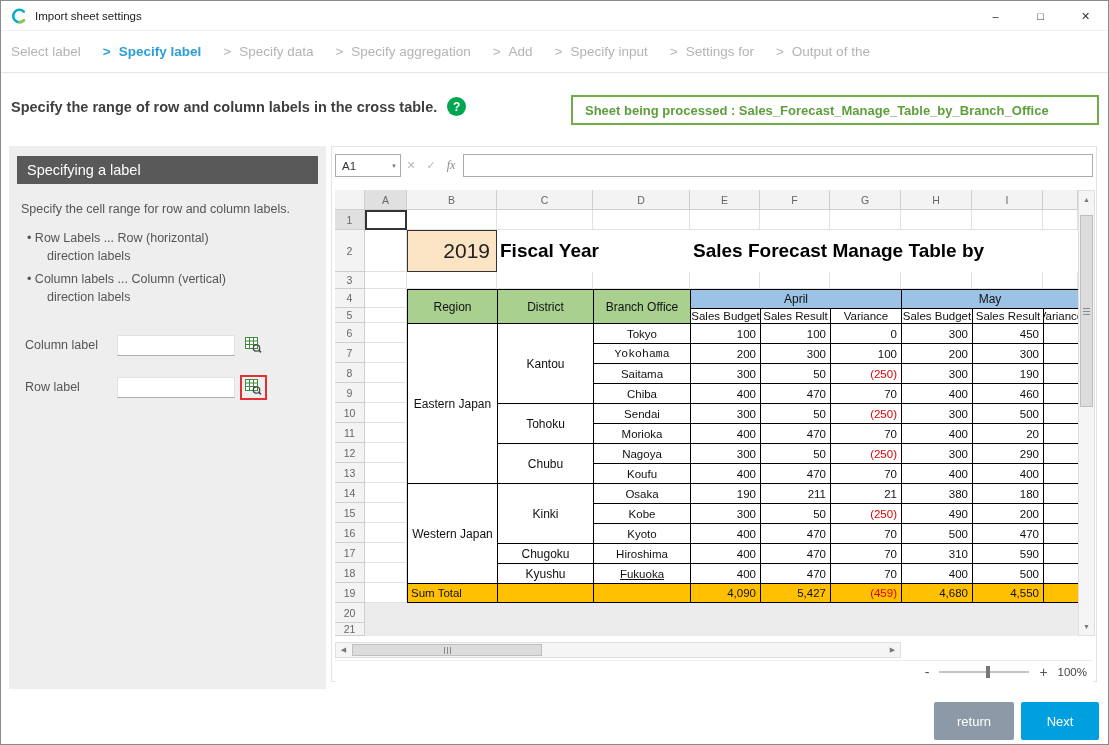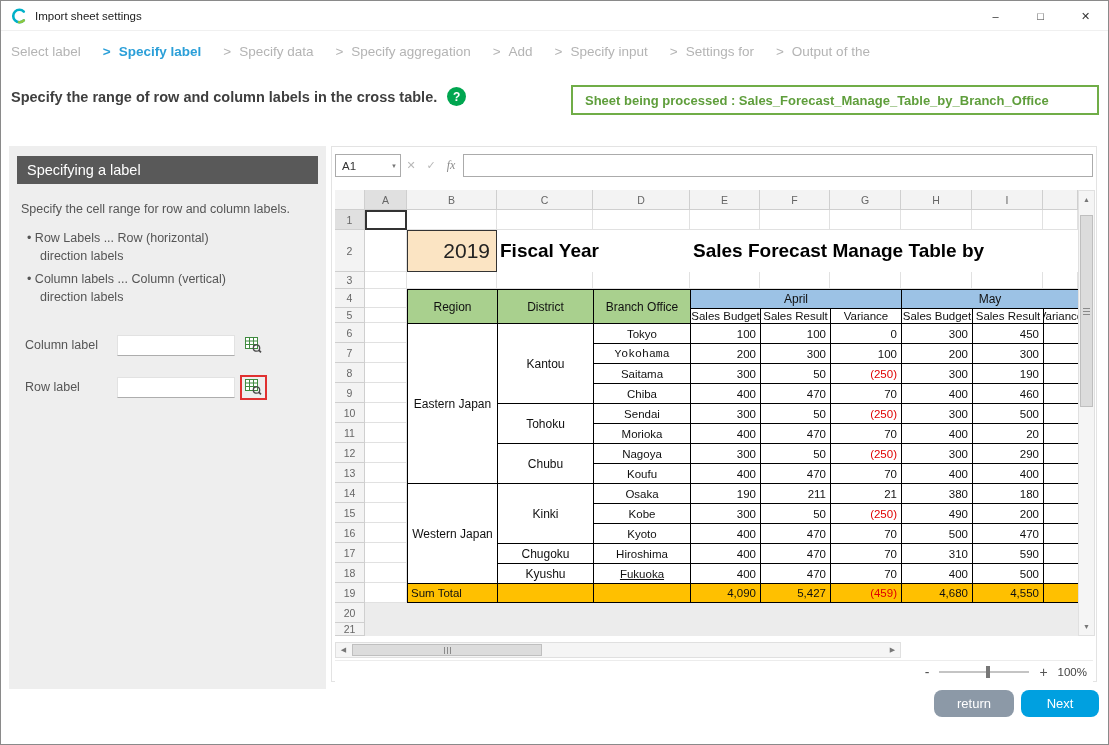--- a/index.html
+++ b/index.html
@@ -17,38 +17,38 @@
              font-size:11px; color:#333; }
 
   
   .wizard { position:absolute; top:30px; left:0; right:0; height:42px; background:#fff;
             display:flex; align-items:center; padding-left:10px; column-gap:22px;
             border-bottom:1px solid #e6e6e6; font-size:13.5px; white-space:nowrap; overflow:hidden; }
   .wiz-step { color:#b4b4b4; display:inline-flex; column-gap:8px; }
   .wiz-step.active { color:#2b9fd8; font-weight:bold; }
 
   
-  .instr-row { position:absolute; top:70px; left:0; right:0; height:58px; background:#fff; }
+  .instr-row { position:absolute; top:80px; left:0; right:0; height:58px; background:#fff; }
   .instr-left { position:absolute; left:10px; top:16px; display:flex; align-items:center; gap:10px; }
   .instr { font-size:14.5px; font-weight:bold; color:#3f3f3f; }
   .help { width:19px; height:19px; border-radius:50%; background:#00a650; color:#fff;
           font-size:12px; font-weight:bold; display:flex; align-items:center; justify-content:center; }
   .banner { position:absolute; left:570px; right:9px; top:14px; height:30px; background:#fff;
             border:2px solid #70ad47; color:#5f9e3c; font-size:13px; font-weight:bold;
             display:flex; align-items:center; padding-left:12px; white-space:nowrap; overflow:hidden; }
 
   
   .side { position:absolute; top:145px; left:8px; width:317px; height:545px; background:#eeeeee; }
   .side-hdr { margin:10px 8px 0; height:28px; background:#595959; color:#fff; font-size:14.5px;
               line-height:28px; padding-left:10px; }
   .side-desc { margin:16px 12px 0; font-size:12.5px; color:#555; line-height:1.5; }
   #bullets { list-style:none; margin:10px 0 0 18px; color:#555; font-size:12.5px; }
   #bullets li { margin-bottom:5px; line-height:1.45; }
   .b-main::before { content:"\2022  "; }
-  .b-sub { display:block; margin-left:13px; }
+  .b-sub { display:block; margin-left:20px; }
   .fields { margin-top:26px; }
   .field-row { display:flex; align-items:center; margin:0 0 16px 16px; height:26px; }
   .field-label { width:92px; font-size:12.5px; color:#555; }
   .field-input { width:118px; height:21px; background:#fff; border:1px solid #e2e2e2;
                  border-bottom:1px solid #adadad; font-size:12px; padding:0 3px; outline:none; }
   .picker-wrap { margin-left:5px; width:27px; height:25px; display:flex;
                  align-items:center; justify-content:center; }
   .picker-wrap.red { border:2px solid #e03030; }
 
   
@@ -110,22 +110,22 @@
 
   .zoom-row { position:absolute; top:513px; left:3px; right:3px; height:22px; display:flex;
               align-items:center; justify-content:flex-end; gap:10px; border-top:1px solid #ececec;
               font-size:14px; color:#555; padding-right:6px; background:#fff; }
   .z-track { width:90px; height:2px; background:#c4c4c4; position:relative; }
   .z-thumb { position:absolute; left:52%; top:-5px; width:4px; height:12px; background:#777; }
   .z-level { font-size:11.5px; color:#444; }
 
   
   .footer { position:absolute; left:0; right:0; bottom:0; height:55px; background:#fff; }
-  .btn { position:absolute; top:1px; height:27px; border:none; color:#fff; font-size:13px;
-         font-family:inherit; border-radius:8px; }
+  .btn { position:absolute; top:13px; height:38px; border:none; color:#fff; font-size:13px;
+         font-family:inherit; border-radius:2px; }
   .btn-return { right:94px; width:80px; background:#8c99a7; }
   .btn-next { right:9px; width:78px; background:#00a0e0; }
 </style>
 </head>
 <body>
 
 <div class="window">
 
   <div class="titlebar">
     <span class="app-icon">

